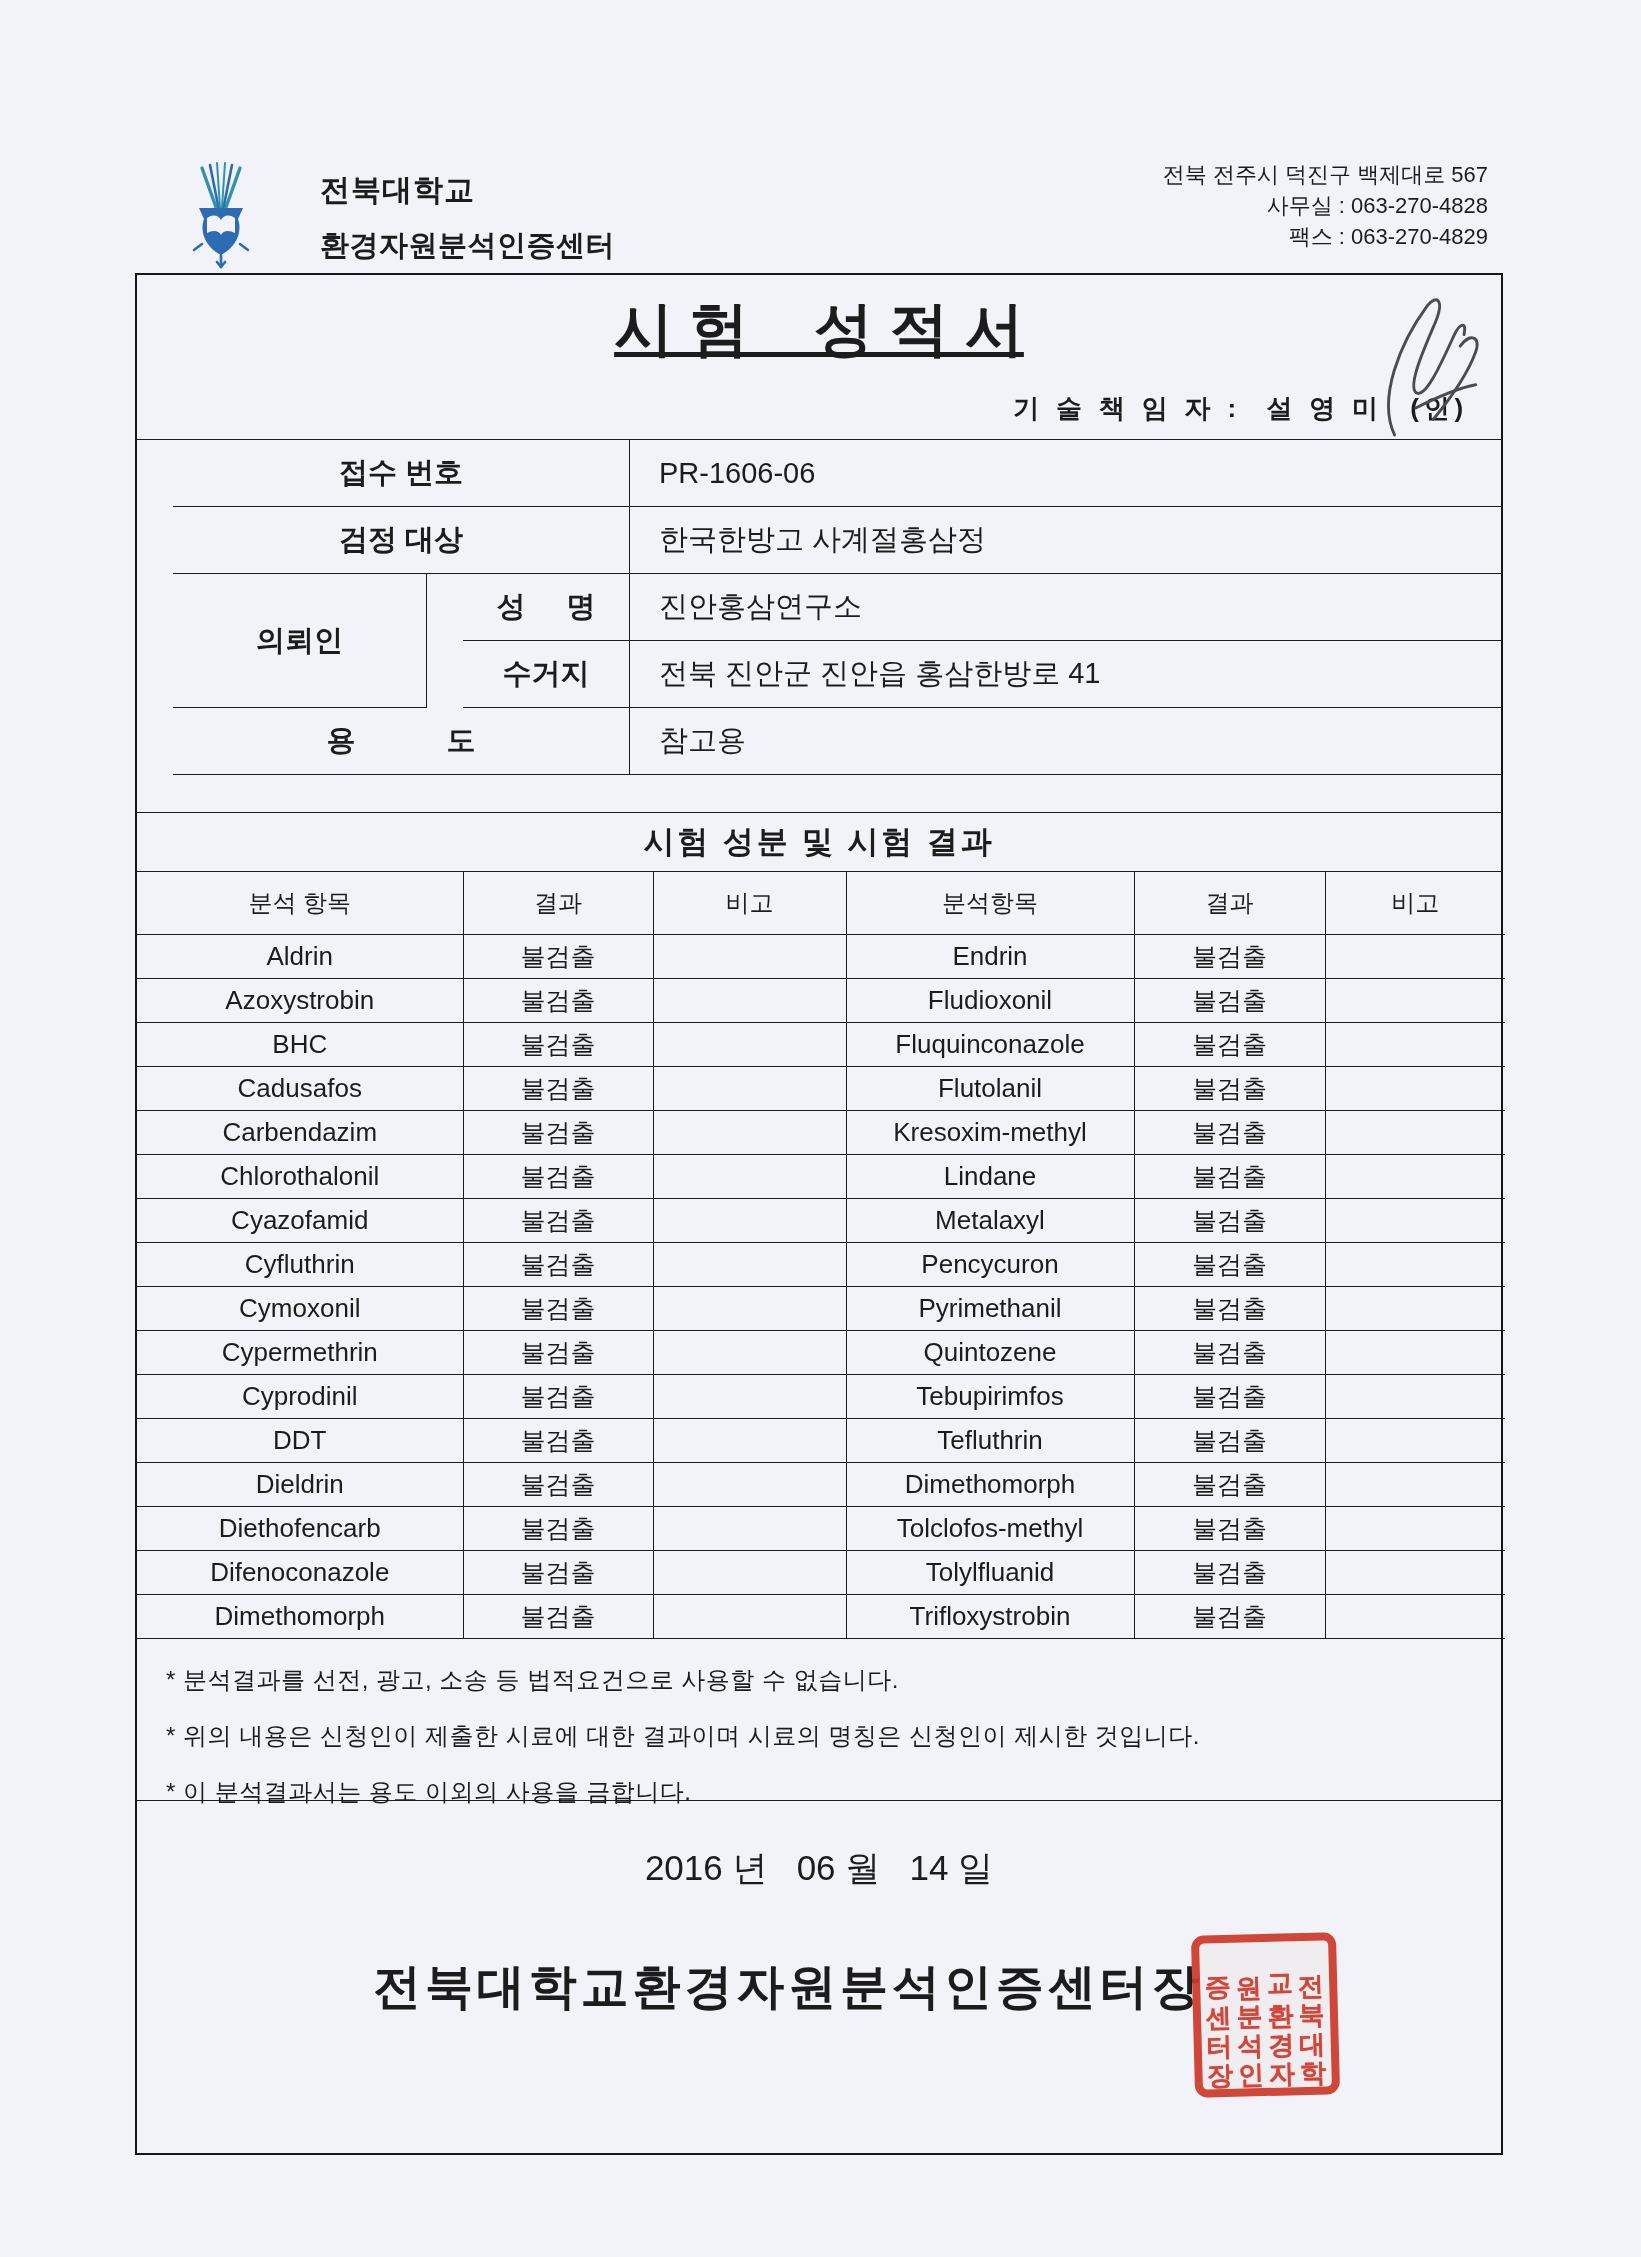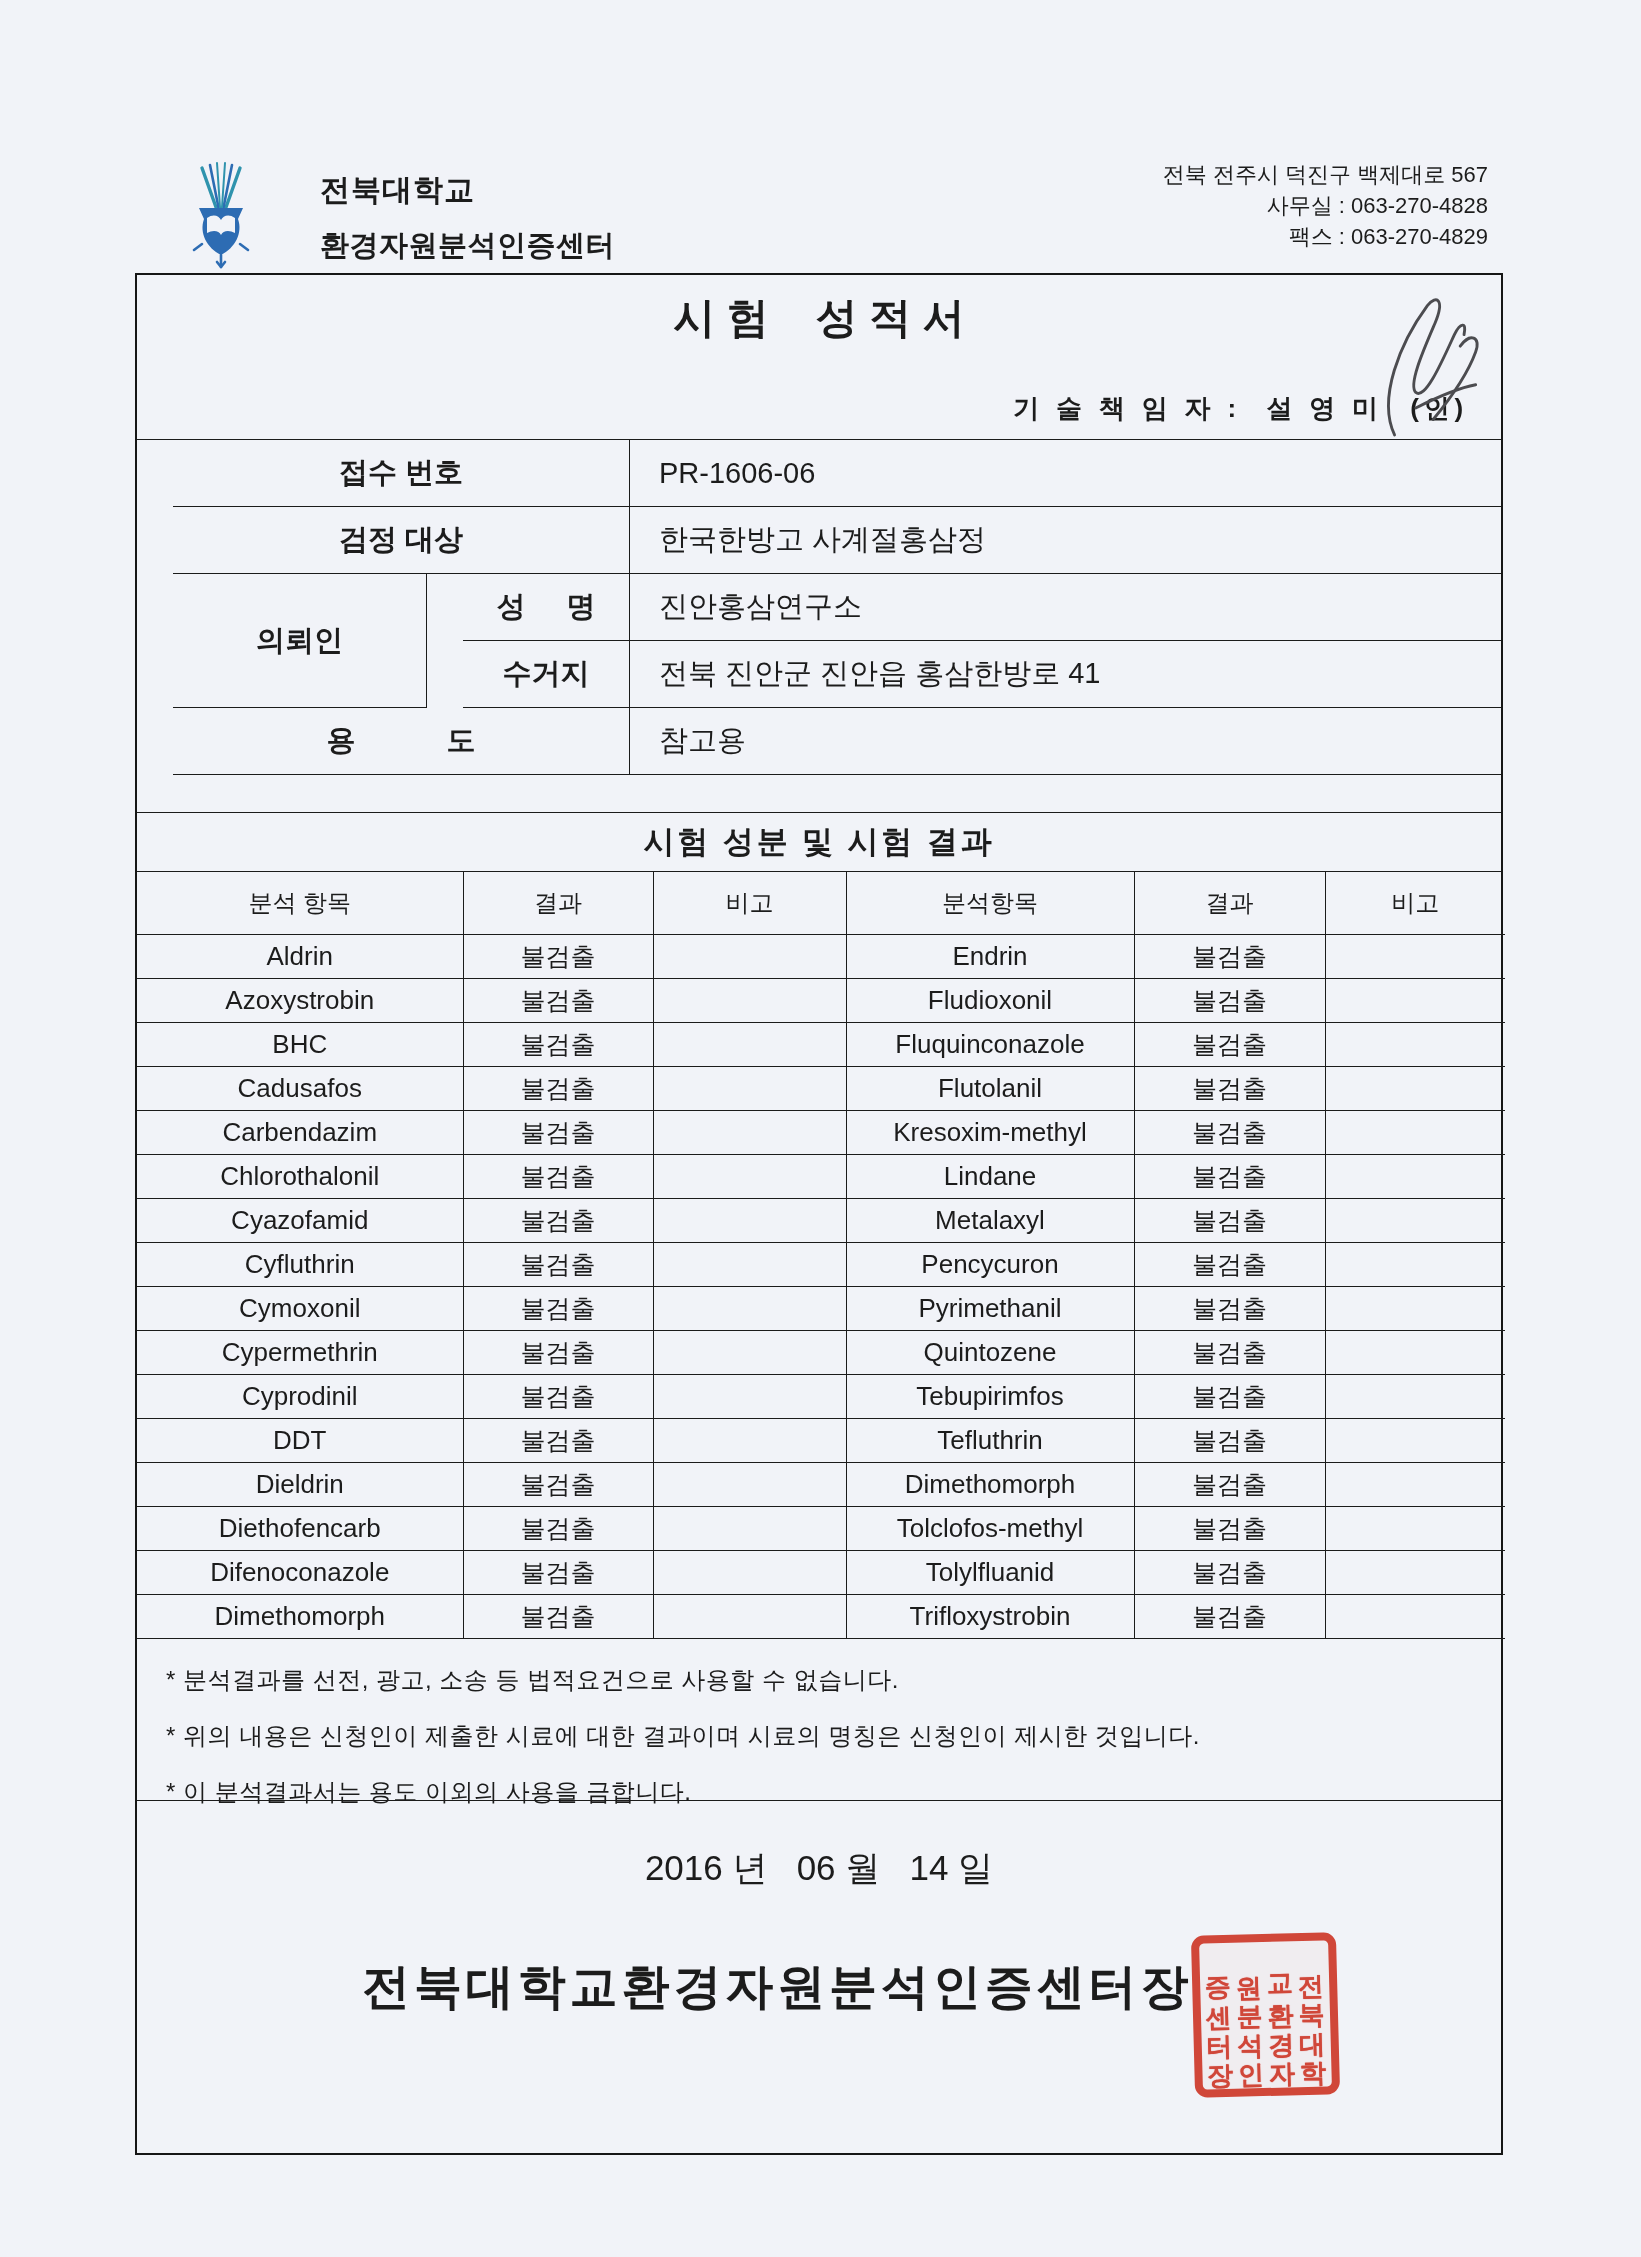--- a/index.html
+++ b/index.html
@@ -22,21 +22,21 @@
 
   
   .doc-box{
     position:absolute;left:135px;top:273px;width:1368px;height:1882px;
     border:2.9px solid #161616;box-sizing:border-box;
     display:flex;flex-direction:column;
   }
 
   
   .title-section{height:164px;position:relative;border-bottom:1.9px solid #1b1b1b;flex:0 0 auto;}
-  .doc-title{text-align:center;margin-top:15.4px;font-size:42px;font-weight:bold;}
+  .doc-title{text-align:center;margin-top:15.4px;font-size:59px;font-weight:bold;text-decoration:underline;}
   .approver-line{position:absolute;right:33px;bottom:13.5px;font-size:26px;font-weight:bold;letter-spacing:4.8px;}
   .approver-line .nm{margin-left:13.5px;}
   .approver-line .sl{margin-left:15.4px;}
   .signature{position:absolute;right:7.7px;top:17.4px;pointer-events:none;}
 
   
   .info-grid{display:grid;grid-template-columns:290px 203px 1fr;grid-auto-rows:67px;flex:0 0 auto;}
   .cell{display:flex;align-items:center;box-sizing:border-box;font-size:29px;}
   .lbl{justify-content:center;font-weight:bold;margin-left:36px;}
   .val{padding-left:29px;}
@@ -60,21 +60,21 @@
   table.results td{height:41px;border:1.9px solid #1b1b1b;text-align:center;font-size:26px;}
   table.results td.col1,table.results td.col4{font-size:25px;}
 
   
   .notes{height:162px;border-bottom:1.9px solid #1b1b1b;box-sizing:border-box;padding:25px 0 0 29px;flex:0 0 auto;}
   .note-line{font-size:24px;margin-bottom:24px;letter-spacing:0.5px;}
 
   
   .bottom-area{flex:1;position:relative;}
   .issue-date{position:absolute;top:44px;left:0;width:100%;text-align:center;font-size:35px;}
-  .issuer{position:absolute;top:154px;left:225px;font-size:48px;font-weight:bold;letter-spacing:3.9px;}
+  .issuer{position:absolute;top:154px;left:236px;font-size:48px;font-weight:bold;letter-spacing:3.9px;}
   .seal{
     position:absolute;top:133px;left:1056px;width:145px;height:162px;box-sizing:border-box;
     border:8.7px solid #ce3a2b;border-radius:12.6px;
     transform:rotate(-1.5deg);
     display:flex;flex-direction:row-reverse;justify-content:space-evenly;align-items:center;
     color:#ce3a2b;opacity:0.93;background:rgba(236,130,120,0.06);
   }
   .seal-col{writing-mode:vertical-rl;font-size:26px;font-weight:bold;line-height:1;letter-spacing:2.9px;
     text-shadow:0 0 1px #d4584b;}
 </style>

